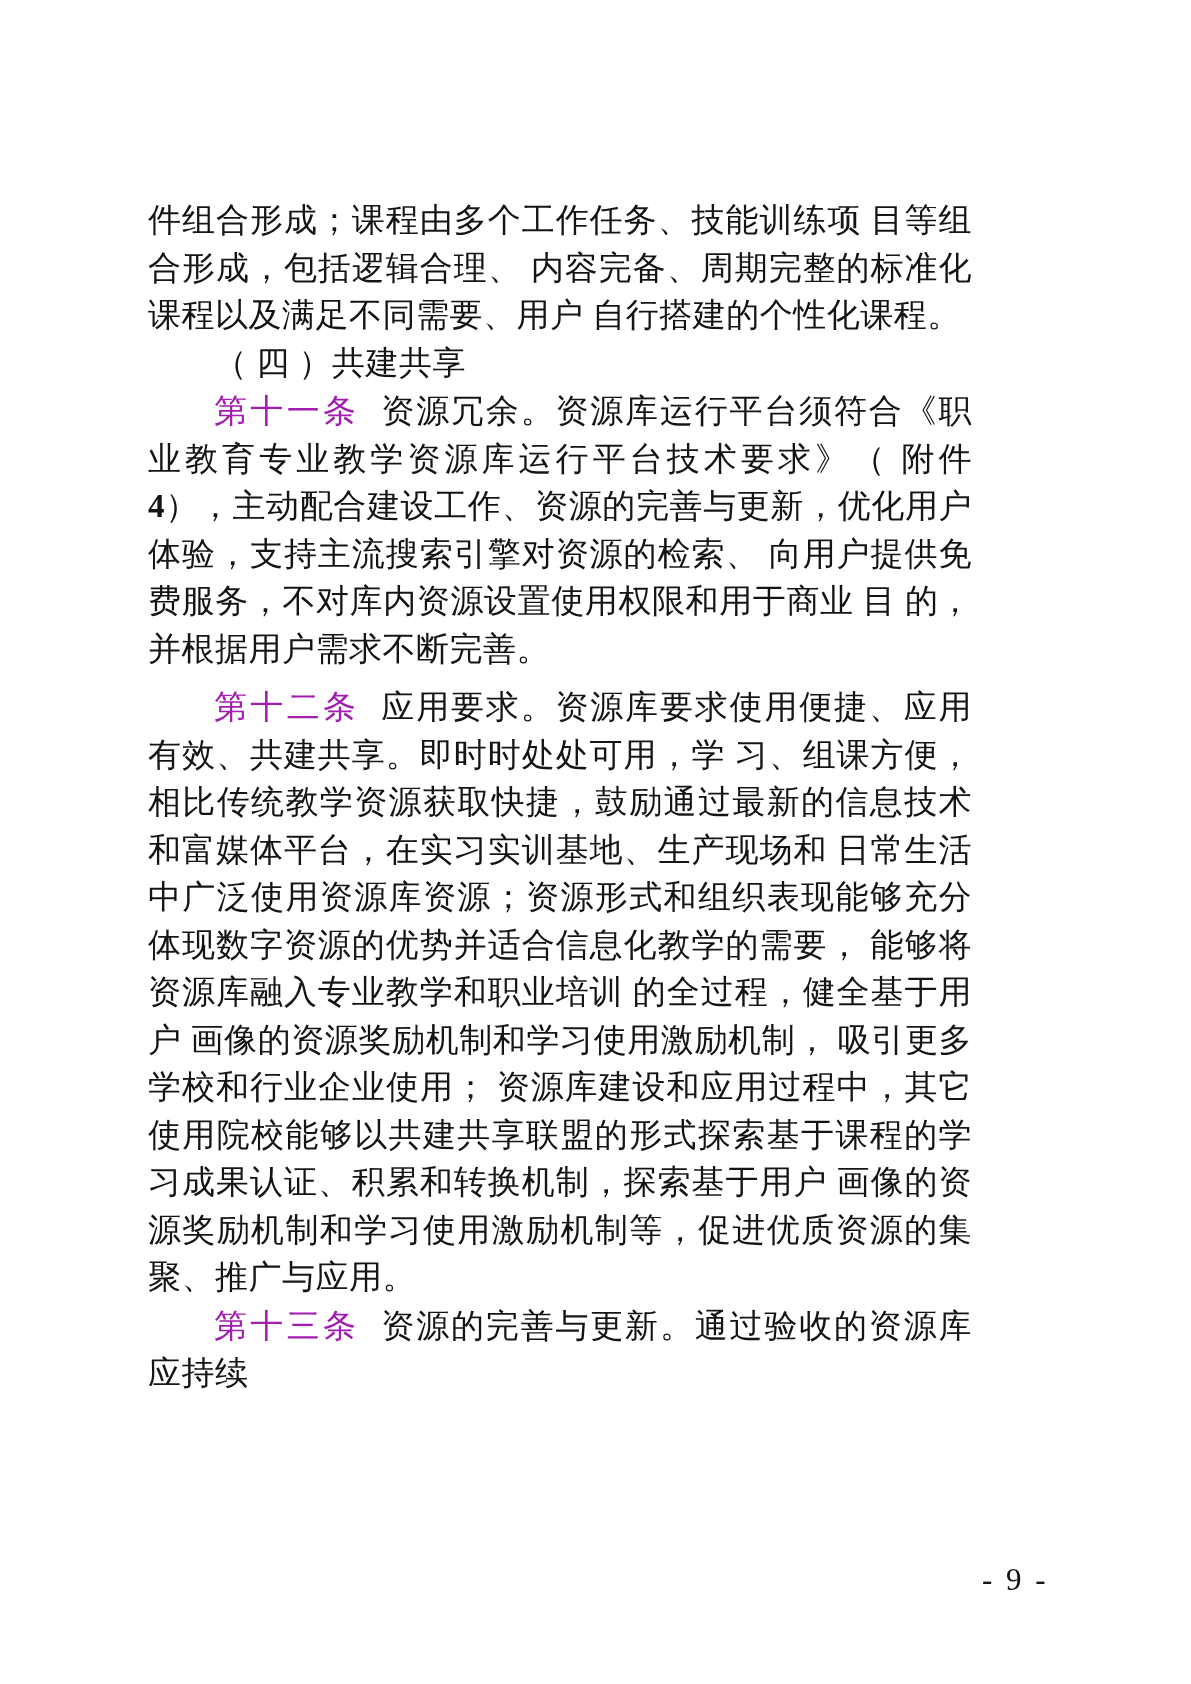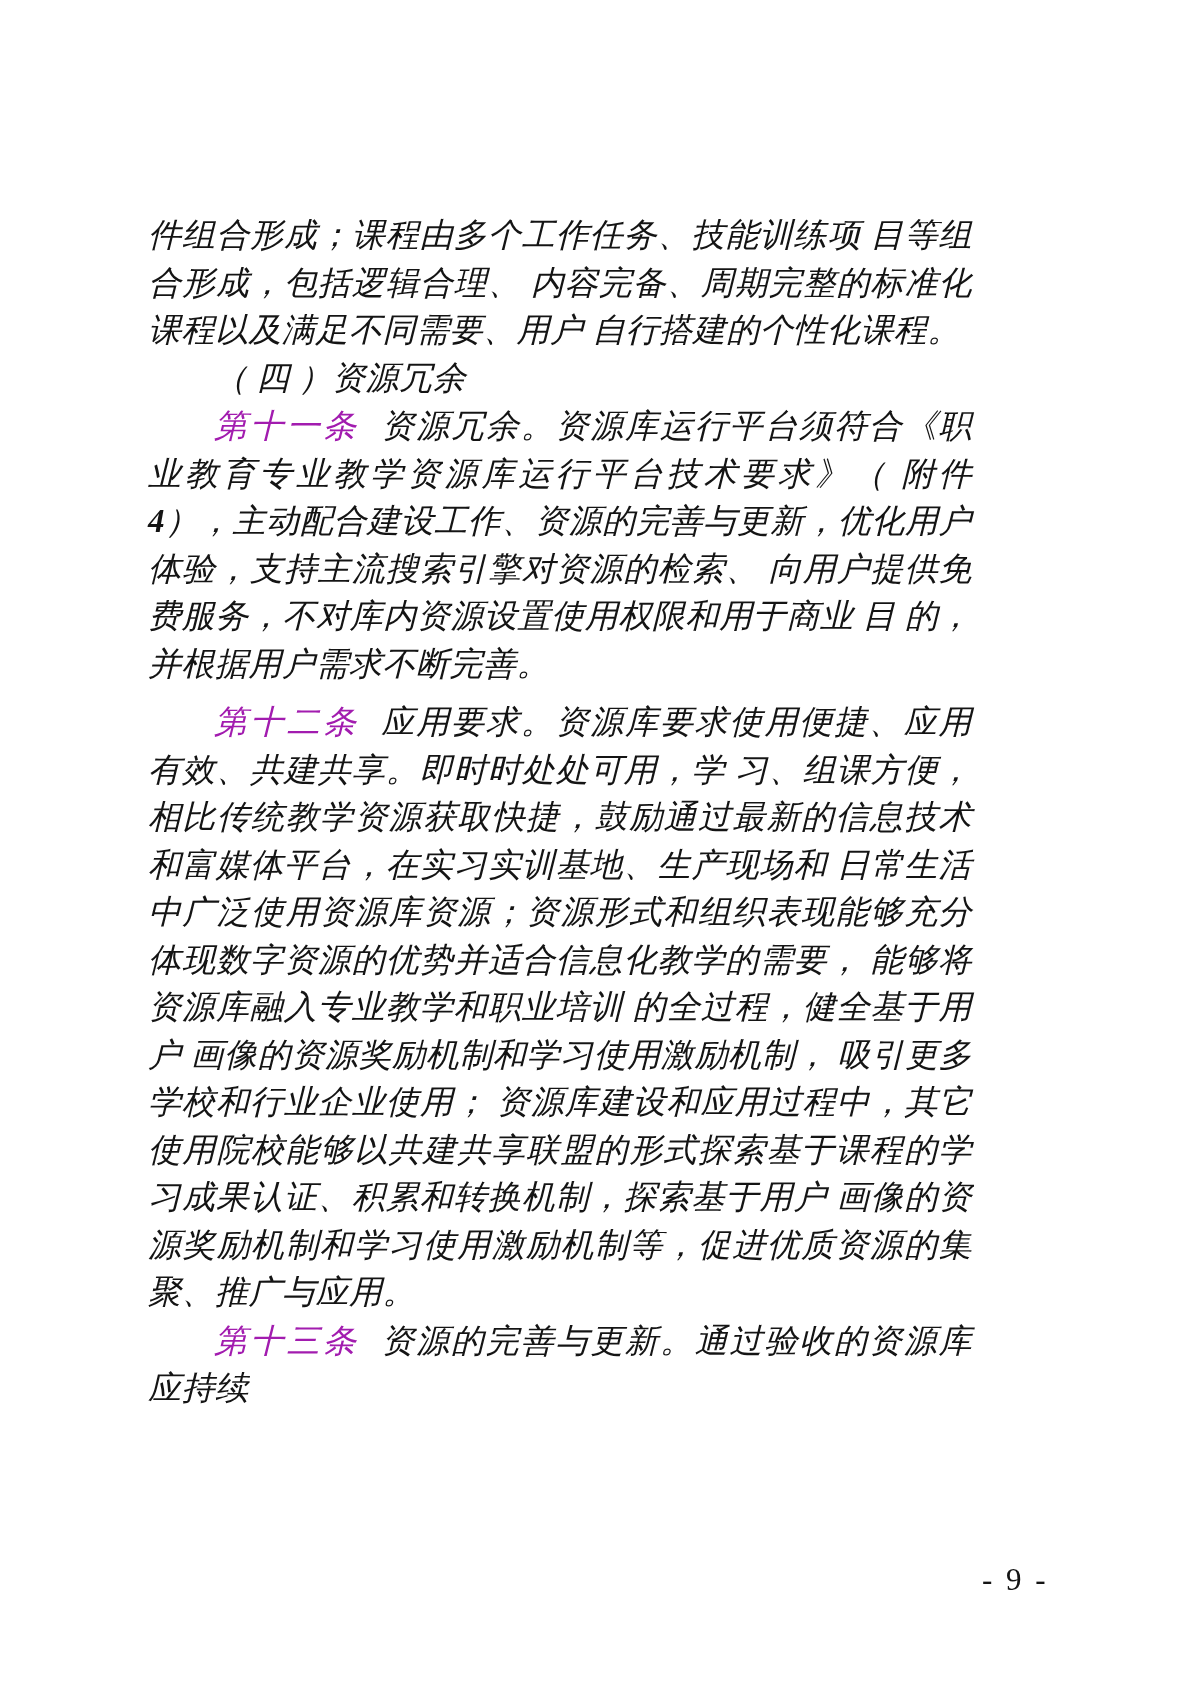--- a/index.html
+++ b/index.html
@@ -11,24 +11,23 @@
     position: relative;
     width: 1191px;
     height: 1684px;
     background: #ffffff;
     overflow: hidden;
     font-family: "Liberation Serif", "DejaVu Serif", serif;
   }
   .text-block {
     position: absolute;
     left: 148px;
-    top: 212px;
+    top: 197px;
     width: 824px;
     color: #141414;
-    font-style: italic;
   }
   .para {
     margin: 0;
     font-size: 33px;
     line-height: 47.5px;
     letter-spacing: 0.5px;
     text-align: justify;
     word-break: break-all;
   }
   .para.indent { text-indent: 66px; }
@@ -62,19 +61,19 @@
     color: #141414;
     font-family: "Liberation Serif", "DejaVu Serif", serif;
   }
 </style>
 </head>
 <body>
 
 <div class="page">
   <main class="text-block" id="body-container">
       <p class="para"><span class="text-run">件组合形成；课程由多个工作任务、技能训练项 目等组合形成，包括逻辑合理、 内容完备、周期完整的标准化课程以及满足不同需要、用户 自行搭建的个性化课程。</span></p>
-      <p class="para indent"><span class="text-run">（ 四 ）资源冗余</span></p>
+      <p class="para indent"><span class="text-run">（ 四 ）共建共享</span></p>
       <p class="para indent"><span class="article-label">第十一条</span><span class="text-run"> 资源冗余。资源库运行平台须符合《职业教育专业教学资源库运行平台技术要求》（ 附件 </span><span class="run-bold">4</span><span class="text-run">），主动配合建设工作、资源的完善与更新，优化用户体验，支持主流搜索引擎对资源的检索、 向用户提供免费服务，不对库内资源设置使用权限和用于商业 目 的，并根据用户需求不断完善。</span></p>
       <p class="para indent space-before"><span class="article-label">第十二条</span><span class="text-run"> 应用要求。资源库要求使用便捷、应用有效、共建共享。即时时处处可用，学 习、组课方便，相比传统教学资源获取快捷，鼓励通过最新的信息技术和富媒体平台，在实习实训基地、生产现场和 日常生活中广泛使用资源库资源；资源形式和组织表现能够充分体现数字资源的优势并适合信息化教学的需要， 能够将资源库融入专业教学和职业培训 的全过程，健全基于用户 画像的资源奖励机制和学习使用激励机制， 吸引更多学校和行业企业使用； 资源库建设和应用过程中，其它使用院校能够以共建共享联盟的形式探索基于课程的学习成果认证、积累和转换机制，探索基于用户 画像的资源奖励机制和学习使用激励机制等，促进优质资源的集聚、推广与应用。</span></p>
       <p class="para indent"><span class="article-label">第十三条</span><span class="text-run"> 资源的完善与更新。通过验收的资源库应持续</span></p>
     </main>
   <div class="page-number">- 9 -</div>
 </div>
 
 </body></html>

